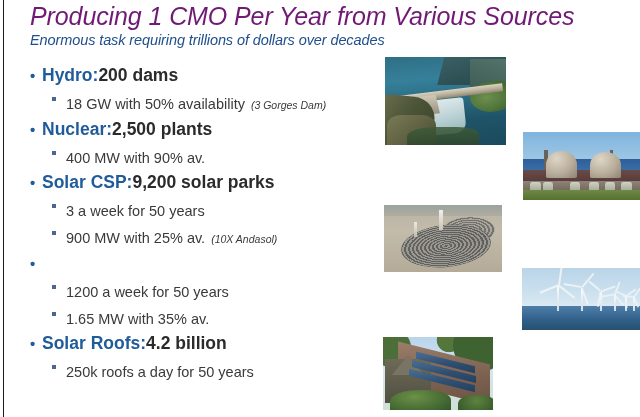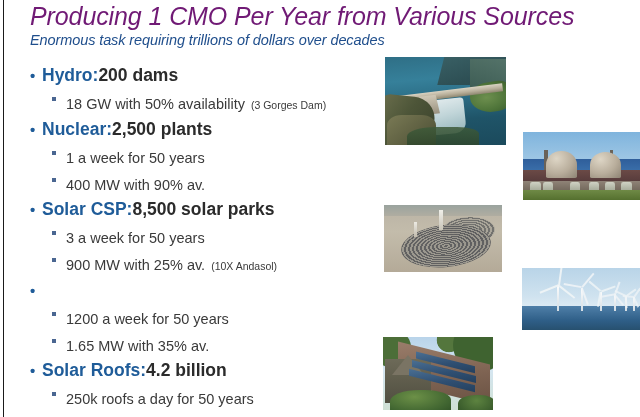--- a/index.html
+++ b/index.html
@@ -119,20 +119,21 @@
     top: 9px;
     width: 4px;
     height: 4px;
     background: #4a6691;
   }
   .lvl2 .txt { color: #3a3a3a; }
   .lvl2 .note {
     font-size: 10.5px;
     color: #3a3a3a;
     margin-left: 6px;
+    font-style: italic;
   }
 
   
   .photo {
     position: absolute;
     overflow: hidden;
     background: #cfd6da;
   }
   .photo .inner {
     position: absolute;
@@ -371,32 +372,28 @@
         </div>
       </div>
       <div class="group">
         <div class="lvl1">
           <span class="dot">•</span>
           <span class="head">Nuclear:</span>
           <span class="val">2,500 plants</span>
         </div>
         <div class="lvl2">
           <span class="mark square"></span>
-          <span class="txt">1 a week for 50 years</span>
-        </div>
-        <div class="lvl2">
-          <span class="mark square"></span>
           <span class="txt">400 MW with 90% av.</span>
         </div>
       </div>
       <div class="group">
         <div class="lvl1">
           <span class="dot">•</span>
           <span class="head">Solar CSP:</span>
-          <span class="val">8,500 solar parks</span>
+          <span class="val">9,200 solar parks</span>
         </div>
         <div class="lvl2">
           <span class="mark square"></span>
           <span class="txt">3 a week for 50 years</span>
         </div>
         <div class="lvl2">
           <span class="mark square"></span>
           <span class="txt">900 MW with 25% av.</span>
           <span class="note">(10X Andasol)</span>
         </div>

